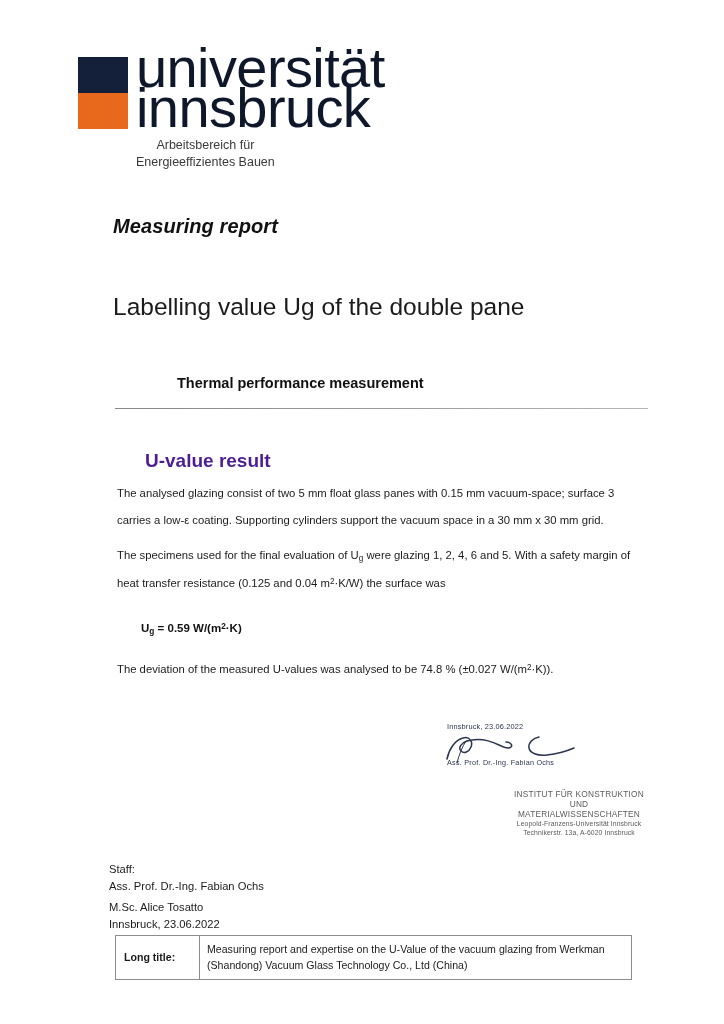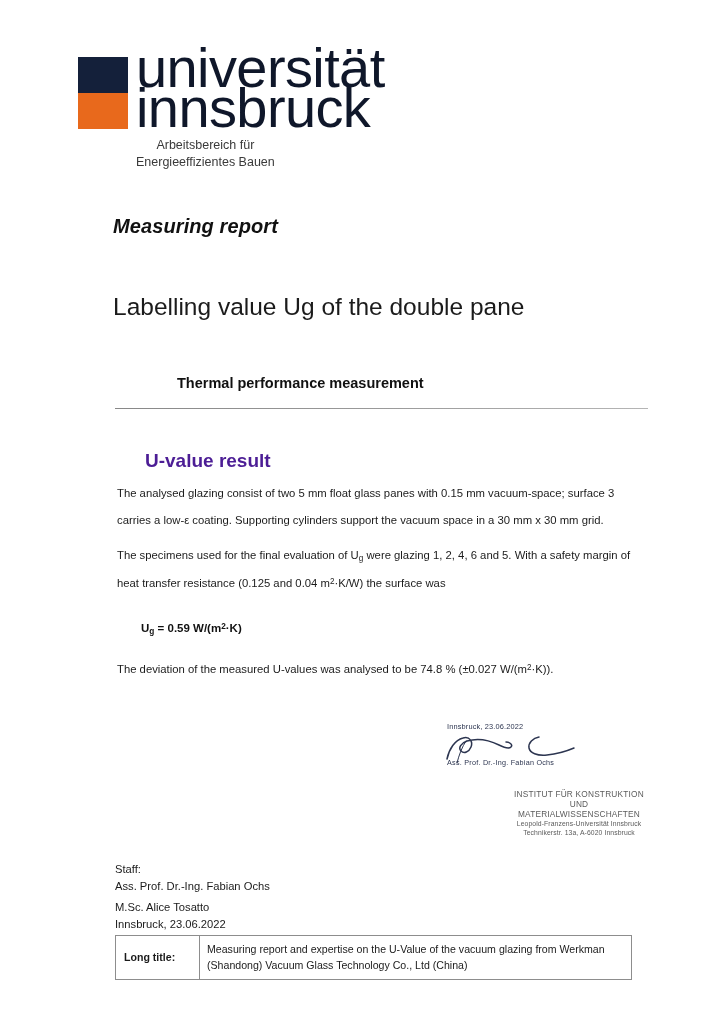--- a/index.html
+++ b/index.html
@@ -198,21 +198,21 @@
   #institute-stamp .stamp-sub {
     display: block;
     font-size: 6.8px;
     line-height: 9px;
     letter-spacing: 0.1px;
   }
 
   
   #staff-block {
     position: absolute;
-    left: 115px;
+    left: 109px;
     top: 861px;
     font-size: 11.2px;
     color: #1b1b1b;
   }
   #staff-block .staff-line {
     display: block;
     line-height: 17px;
   }
   #staff-block .staff-line.gap { margin-top: 4px; }
 

